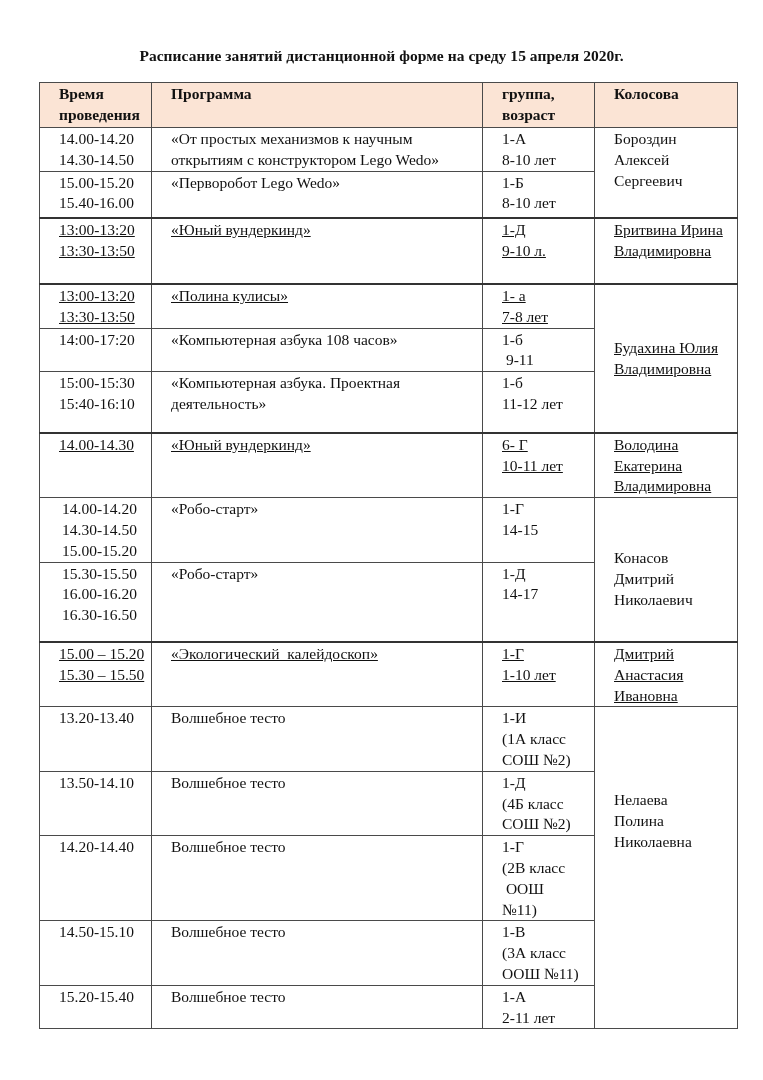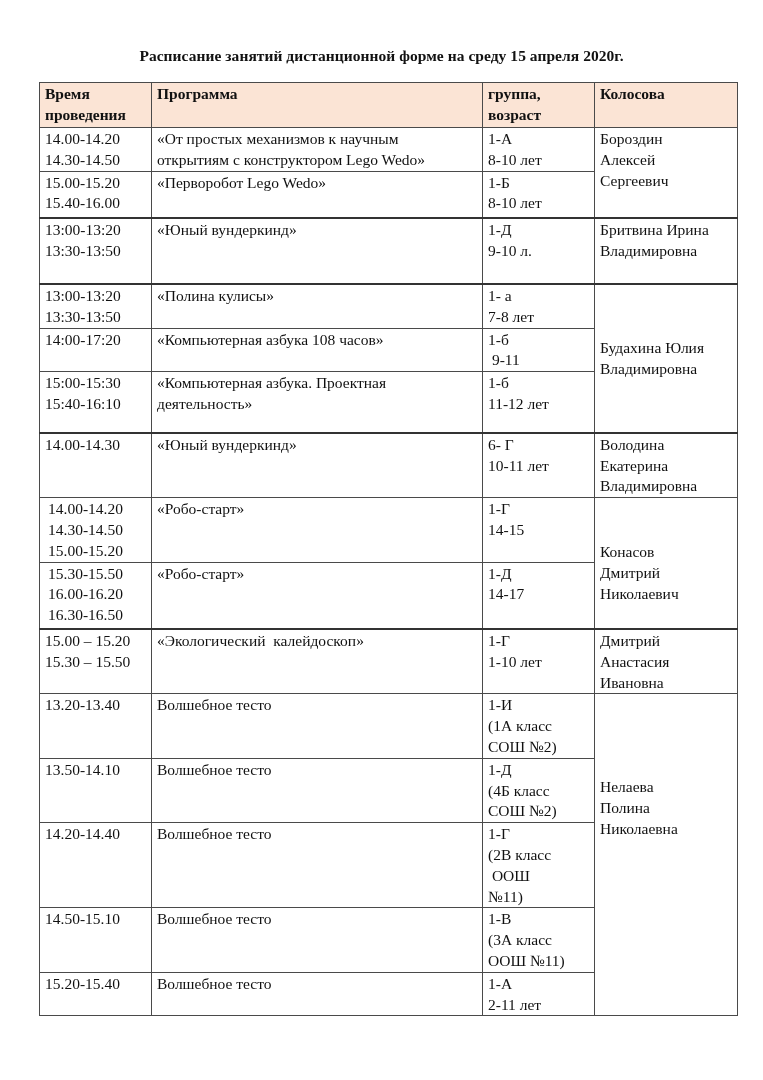--- a/index.html
+++ b/index.html
@@ -2,28 +2,28 @@
 <html><head>
 <meta charset="utf-8">
 <style>
   html, body { margin: 0; padding: 0; background: #ffffff; }
   body { width: 763px; height: 1080px; position: relative; overflow: hidden;
          font-family: "Liberation Serif", "DejaVu Serif", serif; color: #111; }
   .title { position: absolute; left: 0; width: 763px; top: 47px; text-align: center;
            font-weight: bold; font-size: 15.5px; letter-spacing: 0.05px; }
   table.sched { position: absolute; left: 39px; top: 82px; width: 698px;
                 border-collapse: collapse; table-layout: fixed; font-size: 15.5px; line-height: 20.8px; }
-  table.sched td, table.sched th { border: 1px solid #4a4a4a; vertical-align: top; padding: 1px 5px 0 5px;
+  table.sched td, table.sched th { border: 1px solid #4a4a4a; vertical-align: top; padding: 1px 5px 0 19px;
                                    text-align: left; font-weight: normal; margin-left: 8px; }
   table.sched th { background: #fbe4d5; font-weight: bold; }
   col.c1 { width: 112px; } col.c2 { width: 331px; } col.c3 { width: 112px; } col.c4 { width: 143px; }
   .line { display: block; white-space: pre; }
   .mid { vertical-align: middle !important; }
   td.t-indent .line { padding-left: 3px; }
-  td.thick-top { border-top: 2px solid #333 !important; }
+  td.thick-top { border-top: 2px solid #333 !important; text-decoration: underline; }
 </style>
 </head>
 <body>
 
 <div class="title">Расписание занятий дистанционной форме на среду  15 апреля 2020г.</div>
 
 <table class="sched">
   <colgroup>
       <col class="c1">
       <col class="c2">
@@ -179,21 +179,21 @@
         <span class="line">1-Г</span>
         <span class="line">14-15</span>
       </td>
       <td rowspan="2" class="mid" style="vertical-align:top;padding-top:20px">
         <span class="line">Конасов</span>
         <span class="line">Дмитрий</span>
         <span class="line">Николаевич</span>
       </td>
     </tr>
 
-    <tr style="height:67px">
+    <tr style="height:80px">
       <td class="t-indent">
         <span class="line">15.30-15.50</span>
         <span class="line">16.00-16.20</span>
         <span class="line">16.30-16.50</span>
       </td>
       <td>
         <span class="line">«Робо-старт»</span>
       </td>
       <td>
         <span class="line">1-Д</span>

